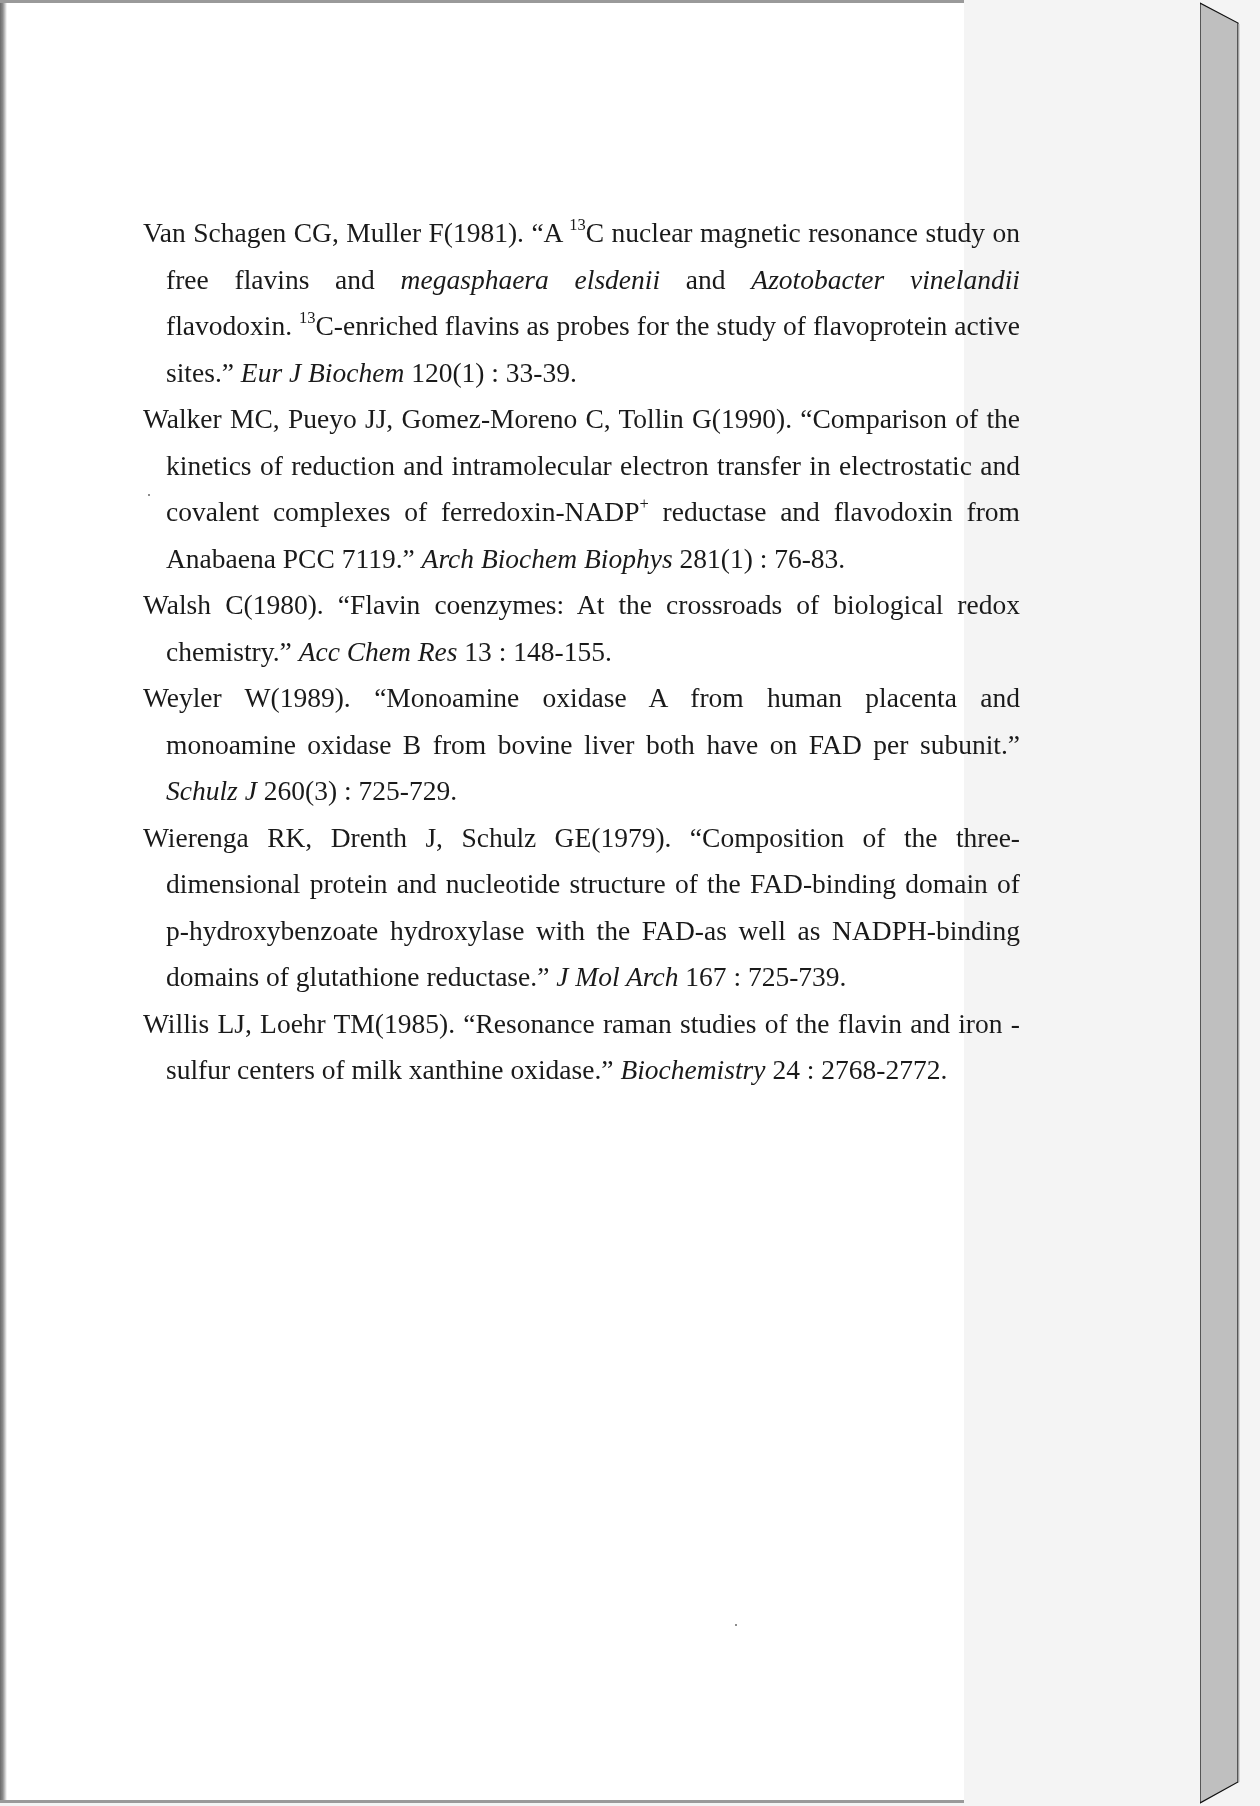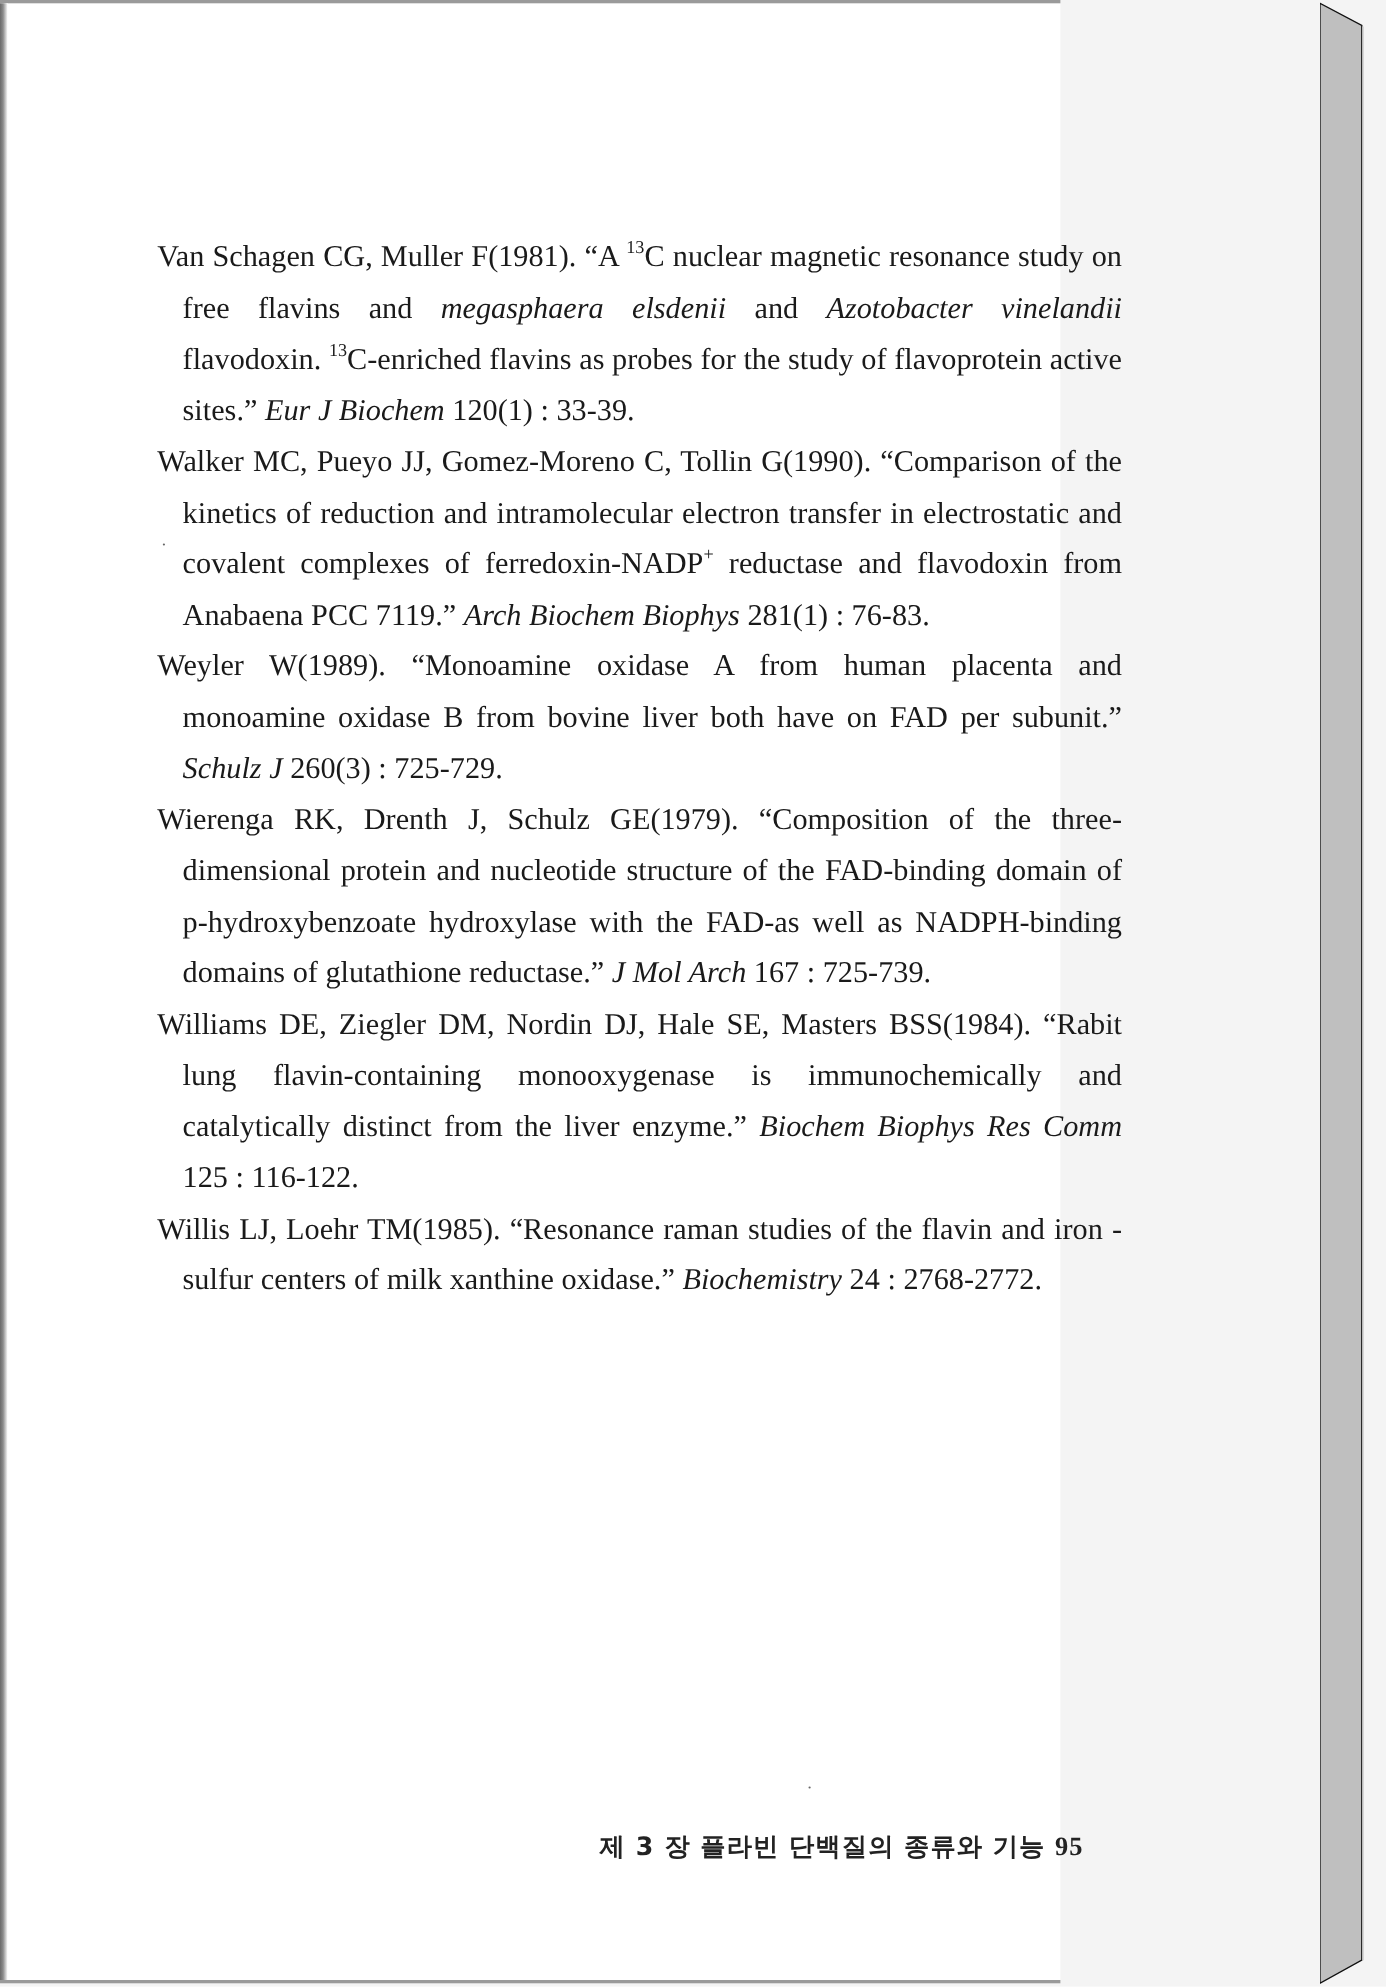--- a/index.html
+++ b/index.html
@@ -48,37 +48,29 @@
   </style>
 </head>
 <body>
 
 <div class="page">
   <div class="page-left-edge"></div>
 
   <div class="content" id="refs">
       <p class="ref"><span>Van Schagen CG, Muller F(1981). “A </span><sup>13</sup><span>C nuclear magnetic resonance study on free flavins and </span><i>megasphaera elsdenii</i><span> and </span><i>Azotobacter vinelandii</i><span> flavodoxin. </span><sup>13</sup><span>C-enriched flavins as probes for the study of flavoprotein active sites.” </span><i>Eur J Biochem</i><span> 120(1) : 33-39.</span></p>
       <p class="ref"><span>Walker MC, Pueyo JJ, Gomez-Moreno C, Tollin G(1990). “Comparison of the kinetics of reduction and intramolecular electron transfer in electrostatic and covalent complexes of ferredoxin-NADP</span><sup>+</sup><span> reductase and flavodoxin from Anabaena PCC 7119.” </span><i>Arch Biochem Biophys</i><span> 281(1) : 76-83.</span></p>
+      <p class="ref"><span>Walsh C(1980). “Flavin coenzymes: At the crossroads of biological redox chemistry.” </span><i>Acc Chem Res</i><span> 13 : 148-155.</span></p>
       <p class="ref"><span>Weyler W(1989). “Monoamine oxidase A from human placenta and monoamine oxidase B from bovine liver both have on FAD per subunit.” </span><i>Schulz J</i><span> 260(3) : 725-729.</span></p>
       <p class="ref"><span>Wierenga RK, Drenth J, Schulz GE(1979). “Composition of the three-dimensional protein and nucleotide structure of the FAD-binding domain of p-hydroxybenzoate hydroxylase with the FAD-as well as NADPH-binding domains of glutathione reductase.” </span><i>J Mol Arch</i><span> 167 : 725-739.</span></p>
-      <p class="ref"><span>Williams DE, Ziegler DM, Nordin DJ, Hale SE, Masters BSS(1984). “Rabit lung flavin-containing monooxygenase is immunochemically and catalytically distinct from the liver enzyme.” </span><i>Biochem Biophys Res Comm</i><span> 125 : 116-122.</span></p>
       <p class="ref"><span>Willis LJ, Loehr TM(1985). “Resonance raman studies of the flavin and iron -sulfur centers of milk xanthine oxidase.” </span><i>Biochemistry</i><span> 24 : 2768-2772.</span></p>
     </div>
 
   <span class="speck" style="left:148px; top:491px;"></span>
   <span class="speck" style="left:735px; top:1621px;"></span>
 
-  <div class="footer">
-    <span>제 3 장</span>
-    <span>플라빈</span>
-    <span>단백질의</span>
-    <span>종류와</span>
-    <span>기능</span>
-    <span class="num">95</span>
-  </div>
 </div>
 
 <div class="page-side">
   <svg width="40" height="1806" viewBox="0 0 40 1806">
     <polygon points="0,3 38,23 38,1782 0,1803" fill="#bfbfbf" stroke="#111" stroke-width="1.2"></polygon>
     <line x1="39.5" y1="24" x2="39.5" y2="1782" stroke="#d6d6d6" stroke-width="2"></line>
   </svg>
 </div>
 
 </body></html>

